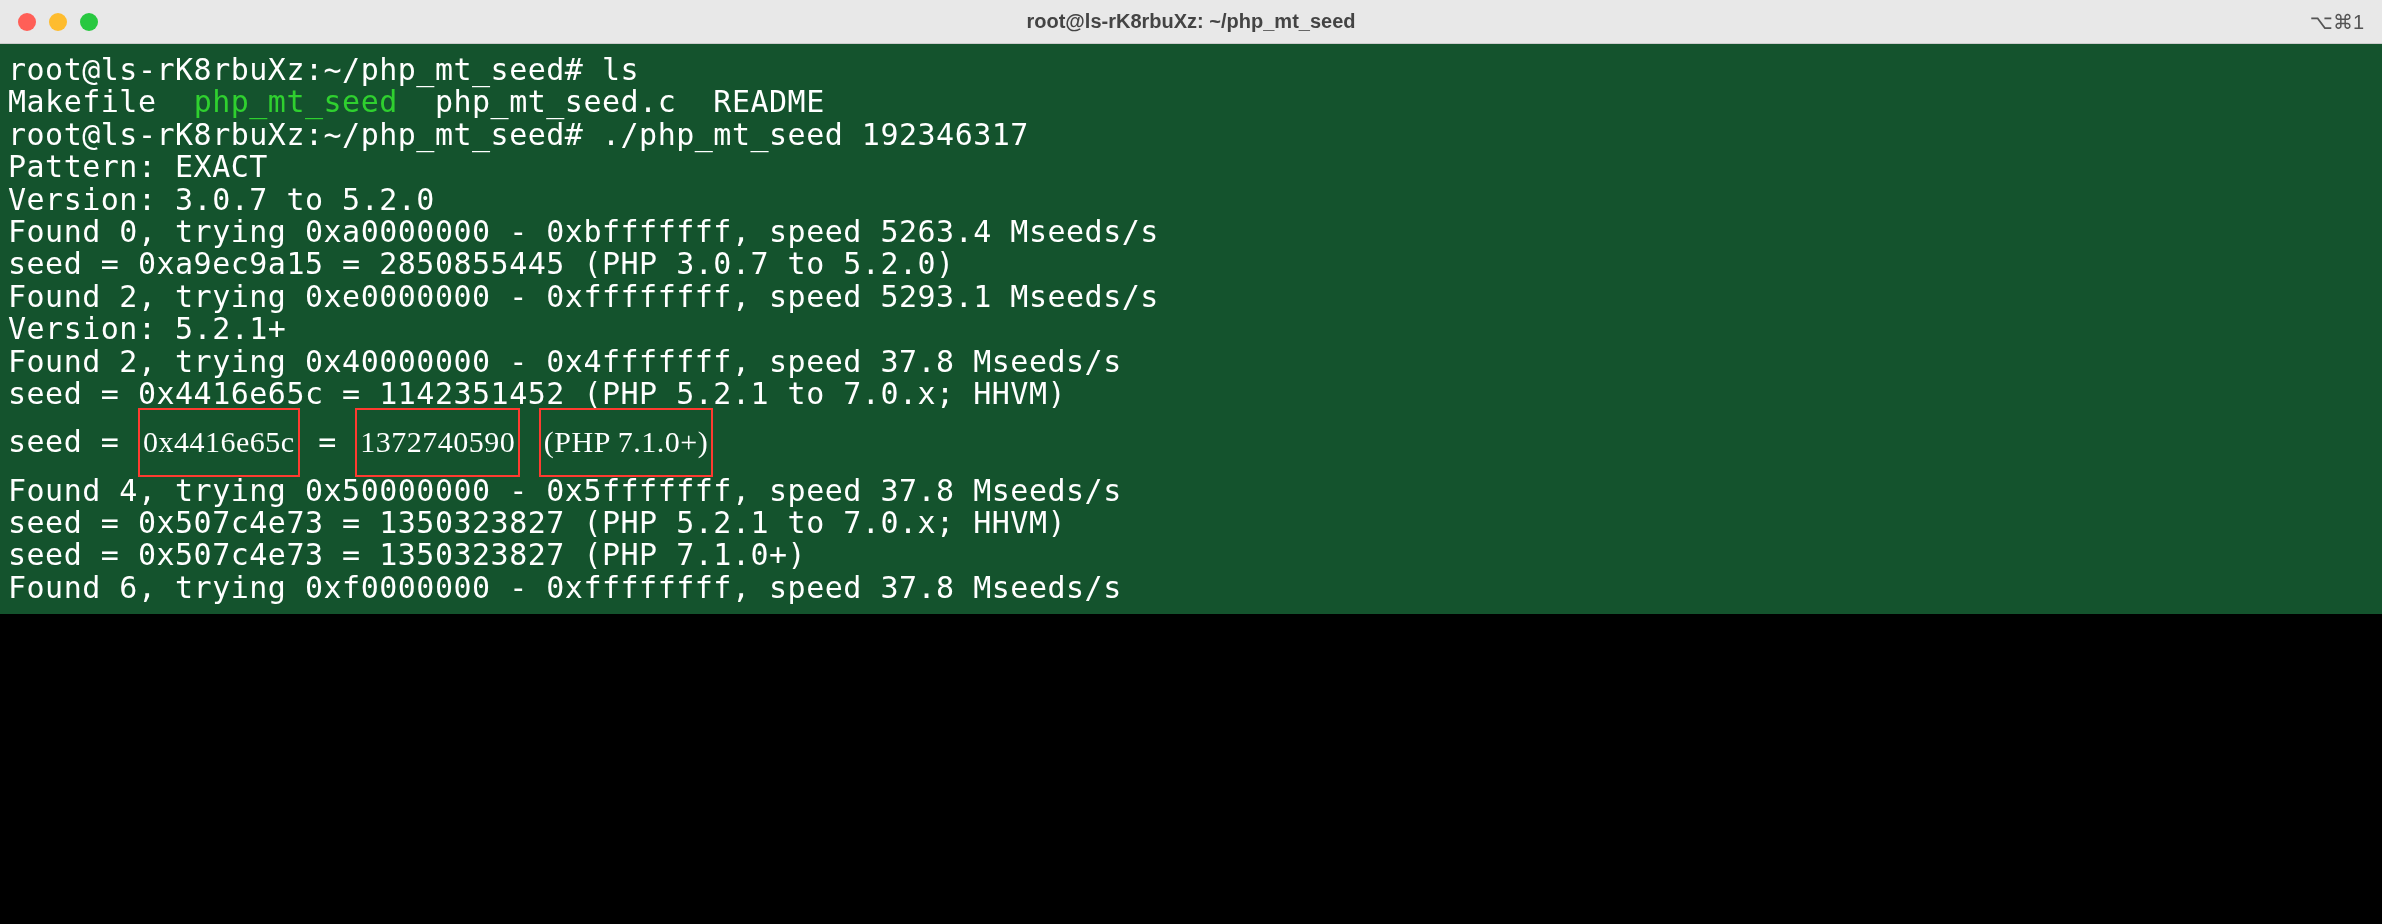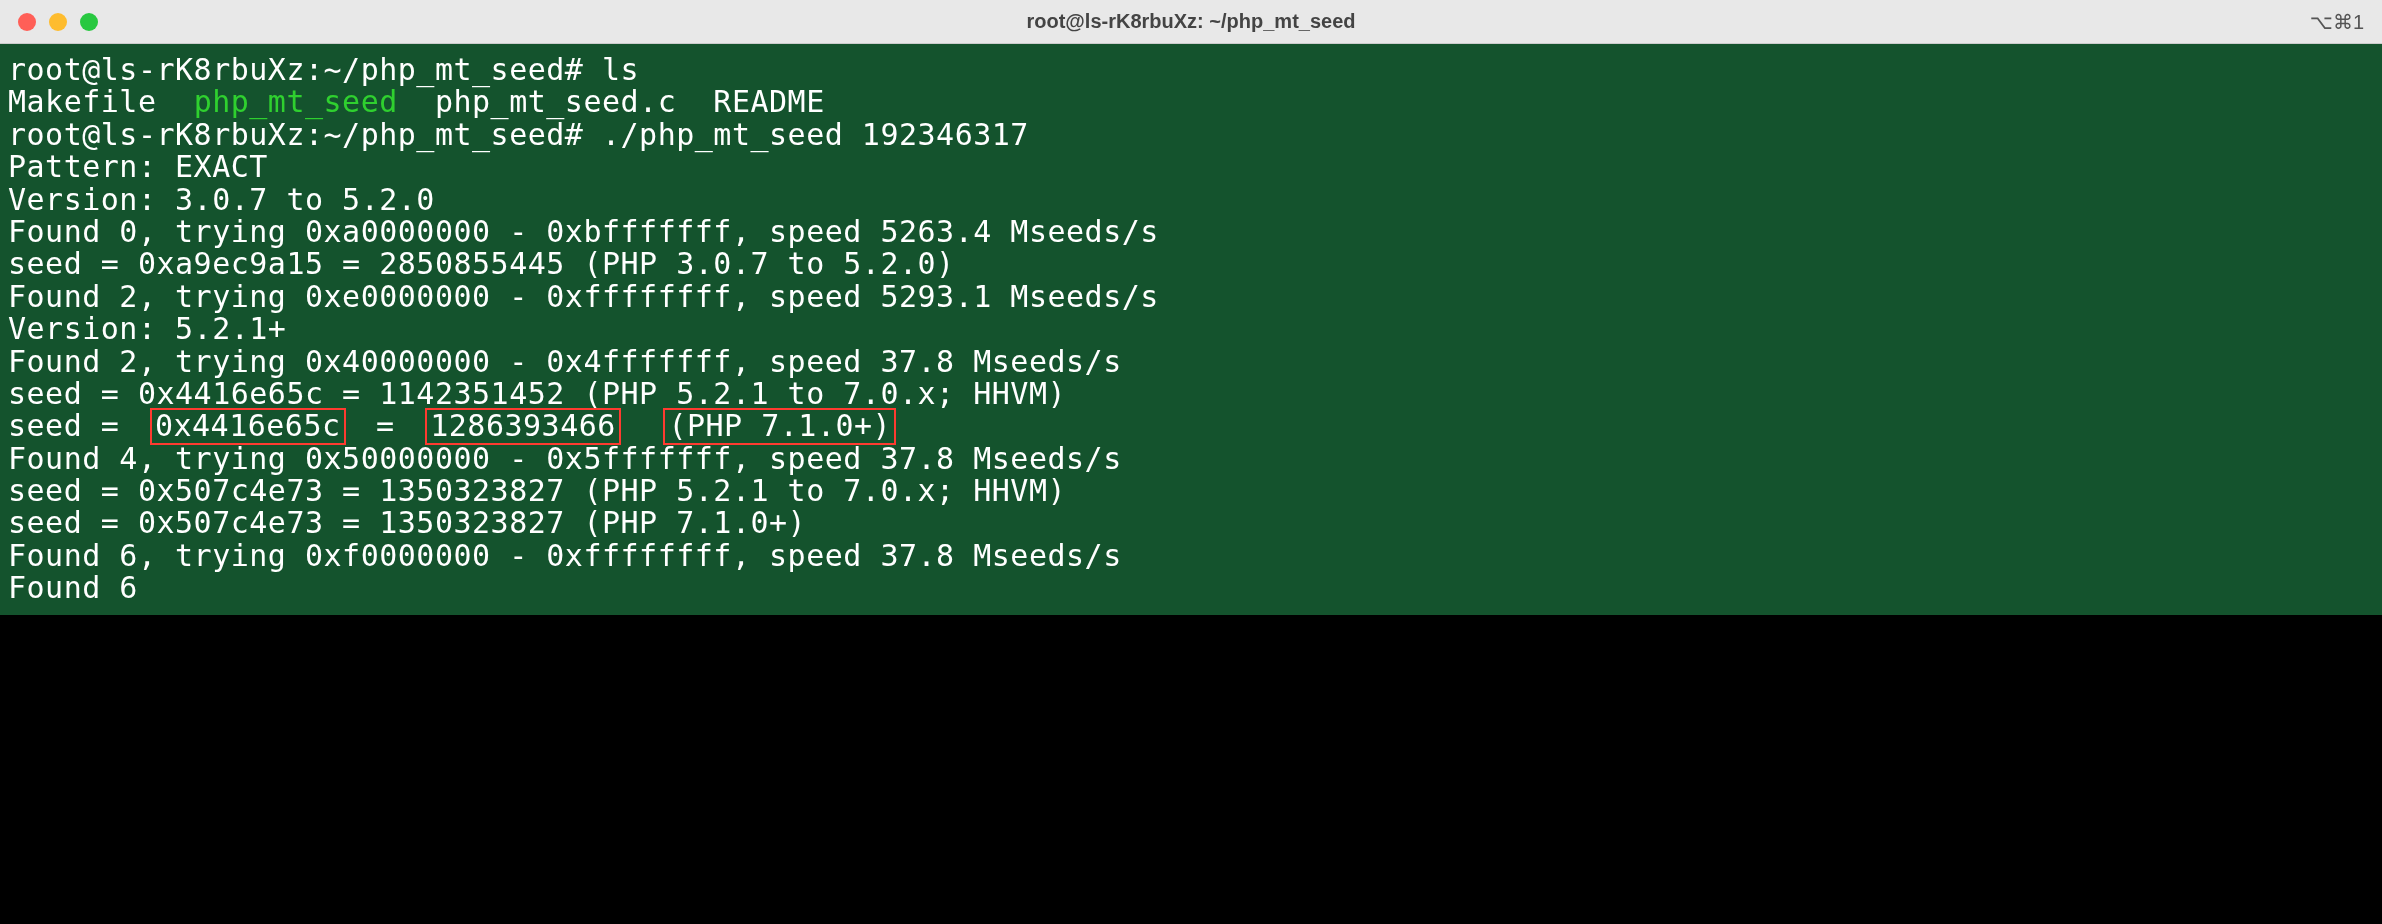--- a/index.html
+++ b/index.html
@@ -59,23 +59,24 @@
       color: #fff;
       letter-spacing: 0.5px;
     }
     .terminal-line {
       white-space: pre;
       position: relative;
     }
     .green { color: #2fd02f; }
     .highlight-box {
       border: 2px solid #ff3b30;
-      padding: 0 3px;
+      padding: 16px 3px;
       display: inline-block;
-      margin: -2px 12px;
+      margin: -2px 0;
+      font-family: Liberation Serif, serif;
     }
   </style>
 </head>
 <body>
 
 <div class="titlebar">
   <div class="traffic-lights">
     <div class="traffic-light tl-red"></div>
     <div class="traffic-light tl-yellow"></div>
     <div class="traffic-light tl-green"></div>
@@ -89,19 +90,18 @@
   <div class="terminal-line"><span>Makefile  </span><span class="green">php_mt_seed</span><span>  php_mt_seed.c  README</span></div>
   <div class="terminal-line"><span>root@ls-rK8rbuXz:~/php_mt_seed# </span><span>./php_mt_seed 192346317</span></div>
   <div class="terminal-line">Pattern: EXACT</div>
   <div class="terminal-line">Version: 3.0.7 to 5.2.0</div>
   <div class="terminal-line">Found 0, trying 0xa0000000 - 0xbfffffff, speed 5263.4 Mseeds/s</div>
   <div class="terminal-line">seed = 0xa9ec9a15 = 2850855445 (PHP 3.0.7 to 5.2.0)</div>
   <div class="terminal-line">Found 2, trying 0xe0000000 - 0xffffffff, speed 5293.1 Mseeds/s</div>
   <div class="terminal-line">Version: 5.2.1+</div>
   <div class="terminal-line">Found 2, trying 0x40000000 - 0x4fffffff, speed 37.8 Mseeds/s</div>
   <div class="terminal-line">seed = 0x4416e65c = 1142351452 (PHP 5.2.1 to 7.0.x; HHVM)</div>
-  <div class="terminal-line"><span>seed = </span><span class="highlight-box">0x4416e65c</span><span> = </span><span class="highlight-box">1286393466</span><span> </span><span class="highlight-box">(PHP 7.1.0+)</span></div>
+  <div class="terminal-line"><span>seed = </span><span class="highlight-box">0x4416e65c</span><span> = </span><span class="highlight-box">1372740590</span><span> </span><span class="highlight-box">(PHP 7.1.0+)</span></div>
   <div class="terminal-line">Found 4, trying 0x50000000 - 0x5fffffff, speed 37.8 Mseeds/s</div>
   <div class="terminal-line">seed = 0x507c4e73 = 1350323827 (PHP 5.2.1 to 7.0.x; HHVM)</div>
   <div class="terminal-line">seed = 0x507c4e73 = 1350323827 (PHP 7.1.0+)</div>
   <div class="terminal-line">Found 6, trying 0xf0000000 - 0xffffffff, speed 37.8 Mseeds/s</div>
-  <div class="terminal-line">Found 6</div>
 </div>
 
 </body></html>

